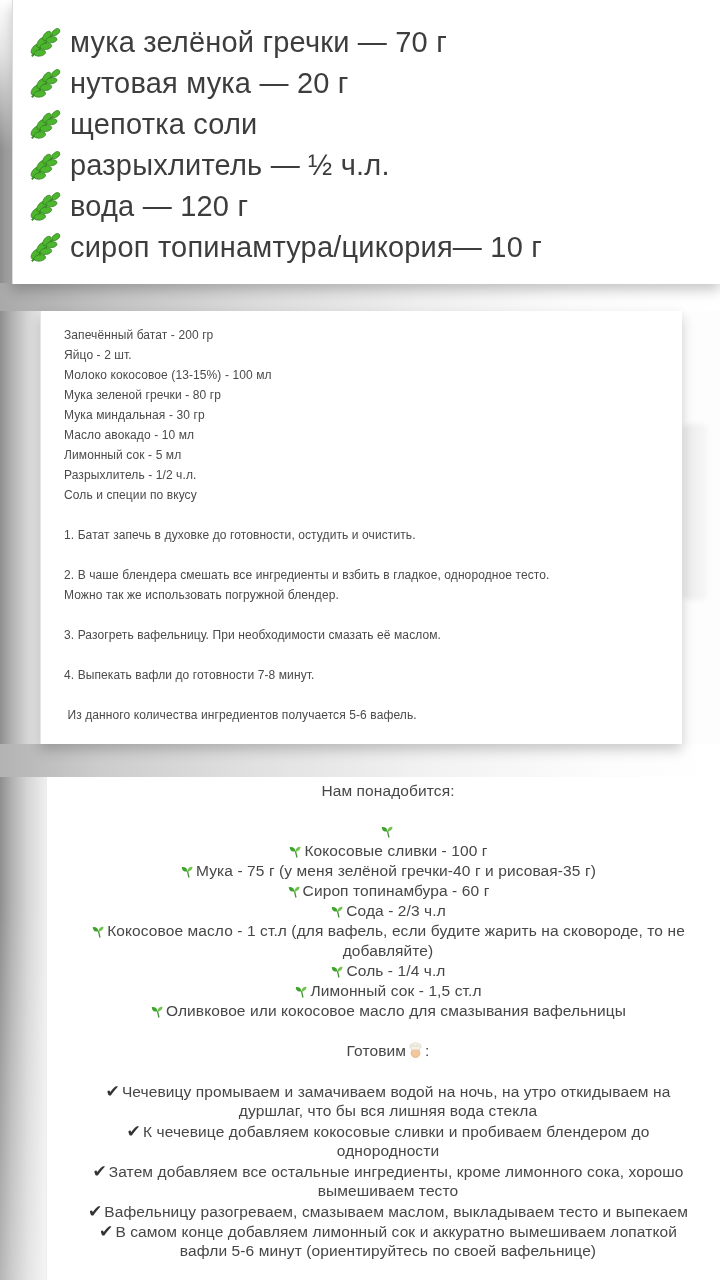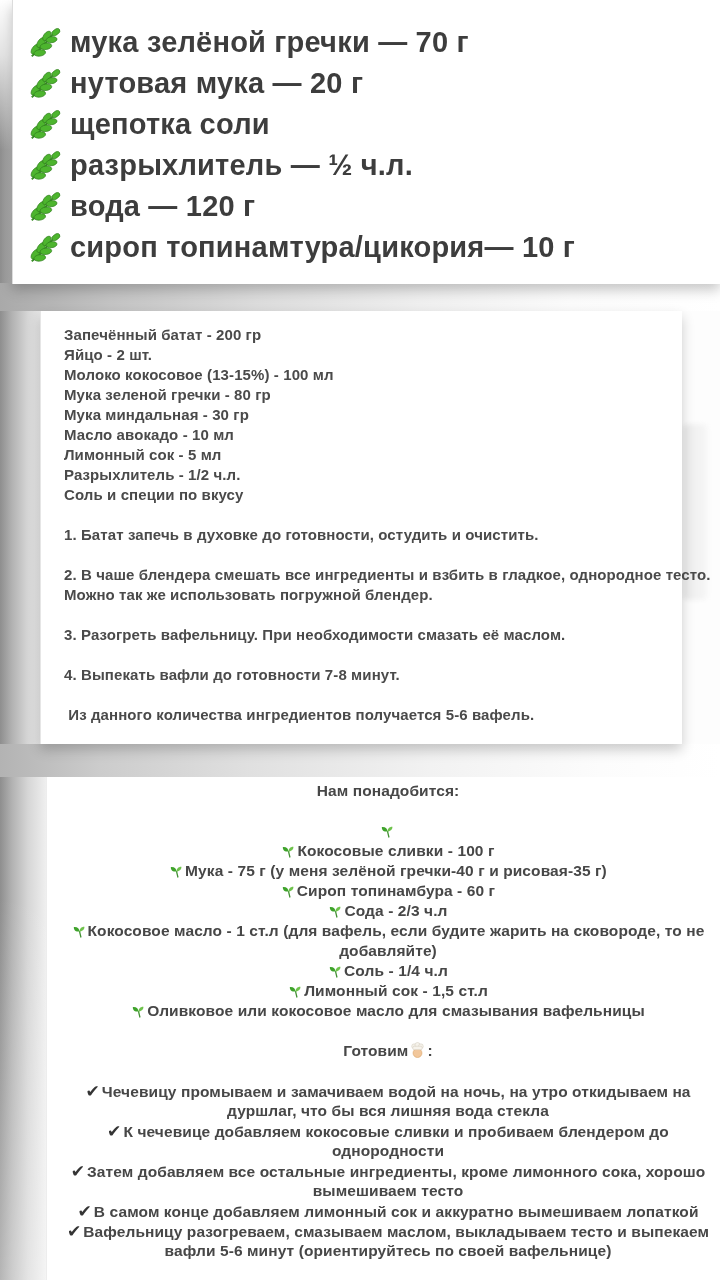--- a/index.html
+++ b/index.html
@@ -13,35 +13,35 @@
     background:linear-gradient(to bottom,#ffffff 0px,rgba(255,255,255,.75) 55px,rgba(255,255,255,0) 150px,rgba(255,255,255,0) 70%,rgba(255,255,255,.35) 100%);}
   .gap-band{position:absolute;left:0;width:720px;}
   .gap-1{top:283px;height:28px;
     background:linear-gradient(to right,#a9a9a9 0px,#c3c3c3 110px,#dcdcdc 260px,#efefef 420px,#fbfbfb 570px,#ffffff 720px);}
   .gap-2{top:744px;height:33px;
     background:linear-gradient(to right,#b3b3b3 0px,#cccccc 100px,#e0e0e0 250px,#f2f2f2 430px,#fcfcfc 600px,#ffffff 720px);}
   .seam{position:absolute;left:682px;top:424px;width:26px;height:176px;border-radius:6px;
     background:linear-gradient(to right,#ebebeb,#f7f7f7);filter:blur(2px);}
   .tick{position:absolute;left:343px;top:5px;width:5px;height:11px;border-radius:2px;transform:rotate(3deg);}
 
-  .card{position:absolute;background:#ffffff;box-sizing:border-box;font-weight:bold;}
+  .card{position:absolute;background:#ffffff;box-sizing:border-box;}
   .card-1{left:12px;top:0;width:708px;height:284px;padding:22px 0 0 14px;
     border-left:1px solid #dcdcdc;box-shadow:0 6px 12px rgba(0,0,0,.22);}
   .card-2{left:40px;top:311px;width:642px;height:433px;padding:14px 12px 0 23px;
     border-left:1px solid #e6e6e6;box-shadow:0 6px 12px rgba(0,0,0,.2);}
   .card-3{left:46px;top:777px;width:674px;height:503px;padding:4px 8px 0 17px;
     border-left:1px solid #ededed;text-align:center;}
 
   
   .big-row{display:flex;align-items:center;height:41px;gap:9px;}
   .big-row .txt{font-size:29px;color:#3d3d3d;letter-spacing:.2px;white-space:pre;}
   .herb-svg{width:34px;height:34px;flex:0 0 34px;}
 
   
-  .line{height:20px;line-height:20px;font-size:15px;color:#4a4a4a;white-space:pre;letter-spacing:.1px;}
+  .line{height:20px;line-height:20px;font-size:12px;color:#4a4a4a;white-space:pre;letter-spacing:.1px;}
   .card-3 .line{font-size:15.5px;color:#474747;}
   .line .check{font-size:17px;color:#343434;margin-right:2px;font-family:"DejaVu Sans",sans-serif;}
   .line .inline-svg{display:inline-block;vertical-align:-3px;margin-right:1px;}
   .cook-svg{width:17px;height:17px;vertical-align:-3px;margin:0 1px;}
 </style>
 </head>
 <body>
 
 <div class="screen">
   <div class="left-strip"></div>
@@ -230,18 +230,18 @@
       <rect x="4.6" y="5" width="10.8" height="4" rx="1.2"></rect>
     </g>
   </svg><span>:</span></div>
         <div class="line blank"></div>
         <div class="line"><span class="check">✔</span><span>Чечевицу промываем и замачиваем водой на ночь, на утро откидываем на</span></div>
         <div class="line"><span>дуршлаг, что бы вся лишняя вода стекла</span></div>
         <div class="line"><span class="check">✔</span><span>К чечевице добавляем кокосовые сливки и пробиваем блендером до</span></div>
         <div class="line"><span>однородности</span></div>
         <div class="line"><span class="check">✔</span><span>Затем добавляем все остальные ингредиенты, кроме лимонного сока, хорошо</span></div>
         <div class="line"><span>вымешиваем тесто</span></div>
+        <div class="line"><span class="check">✔</span><span>Вафельницу разогреваем, смазываем маслом, выкладываем тесто и выпекаем</span></div>
         <div class="line"><span class="check">✔</span><span>В самом конце добавляем лимонный сок и аккуратно вымешиваем лопаткой</span></div>
-        <div class="line"><span class="check">✔</span><span>Вафельницу разогреваем, смазываем маслом, выкладываем тесто и выпекаем</span></div>
         <div class="line"><span>вафли 5-6 минут (ориентируйтесь по своей вафельнице)</span></div>
       </div>
   </section>
 </div>
 
 </body></html>

